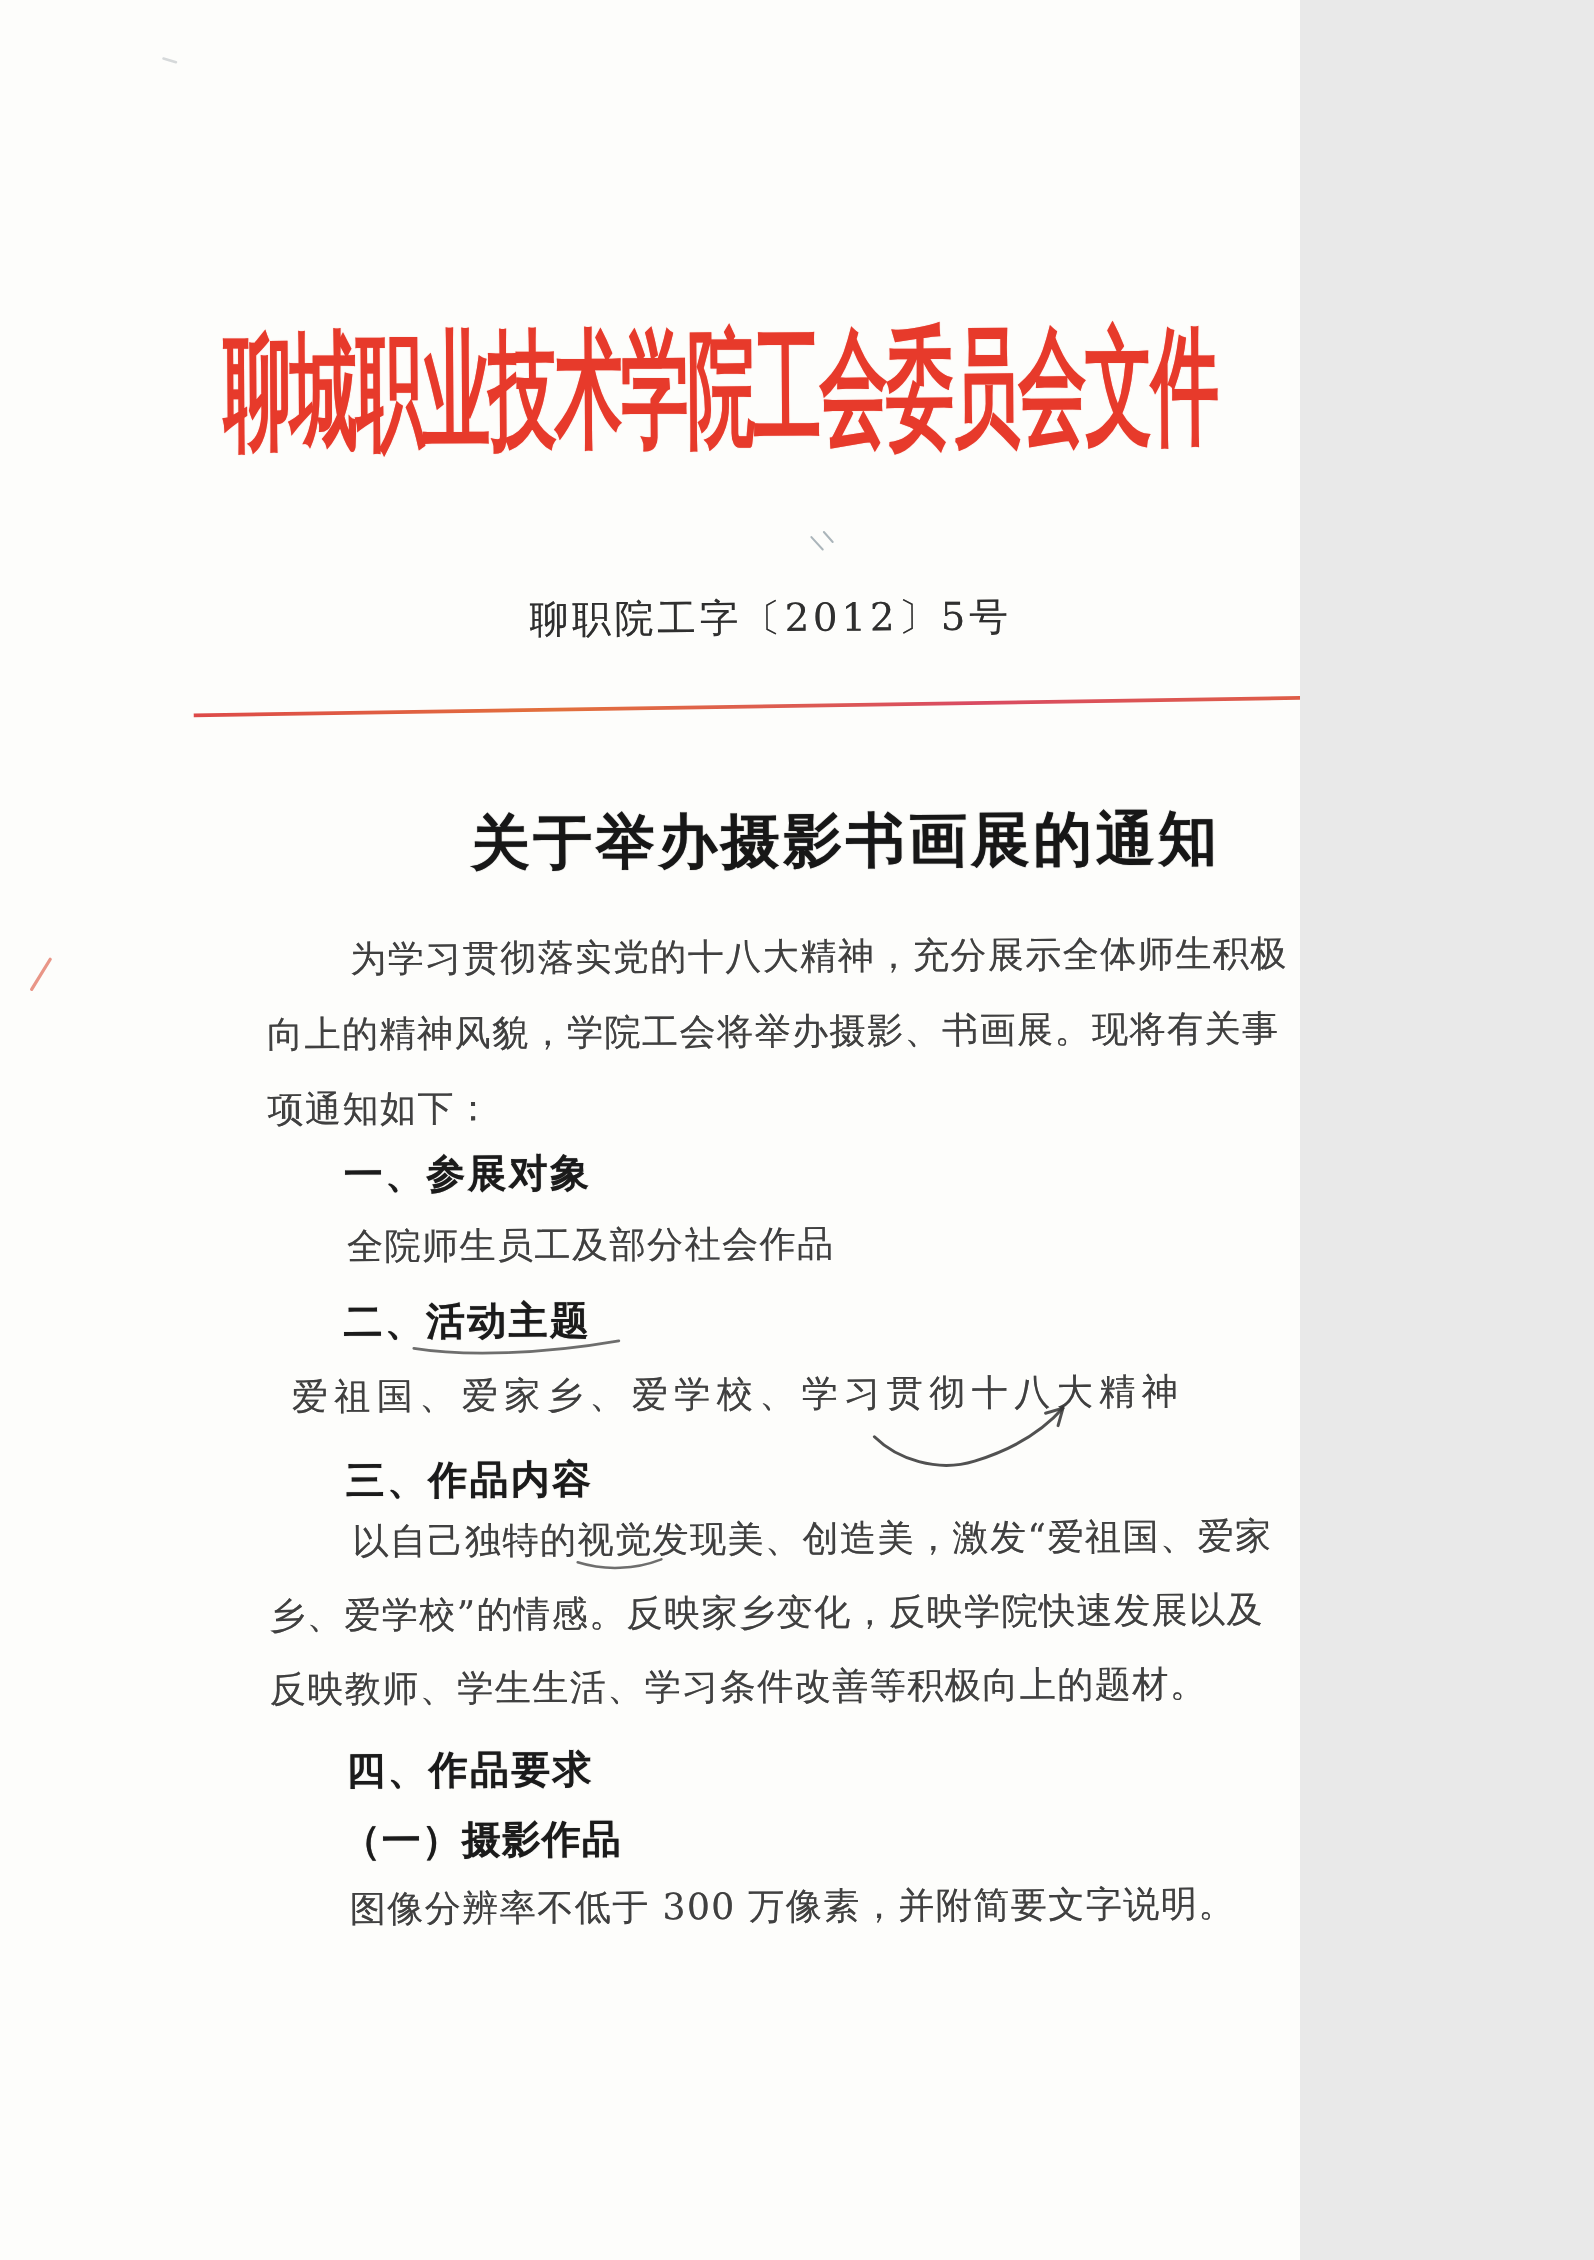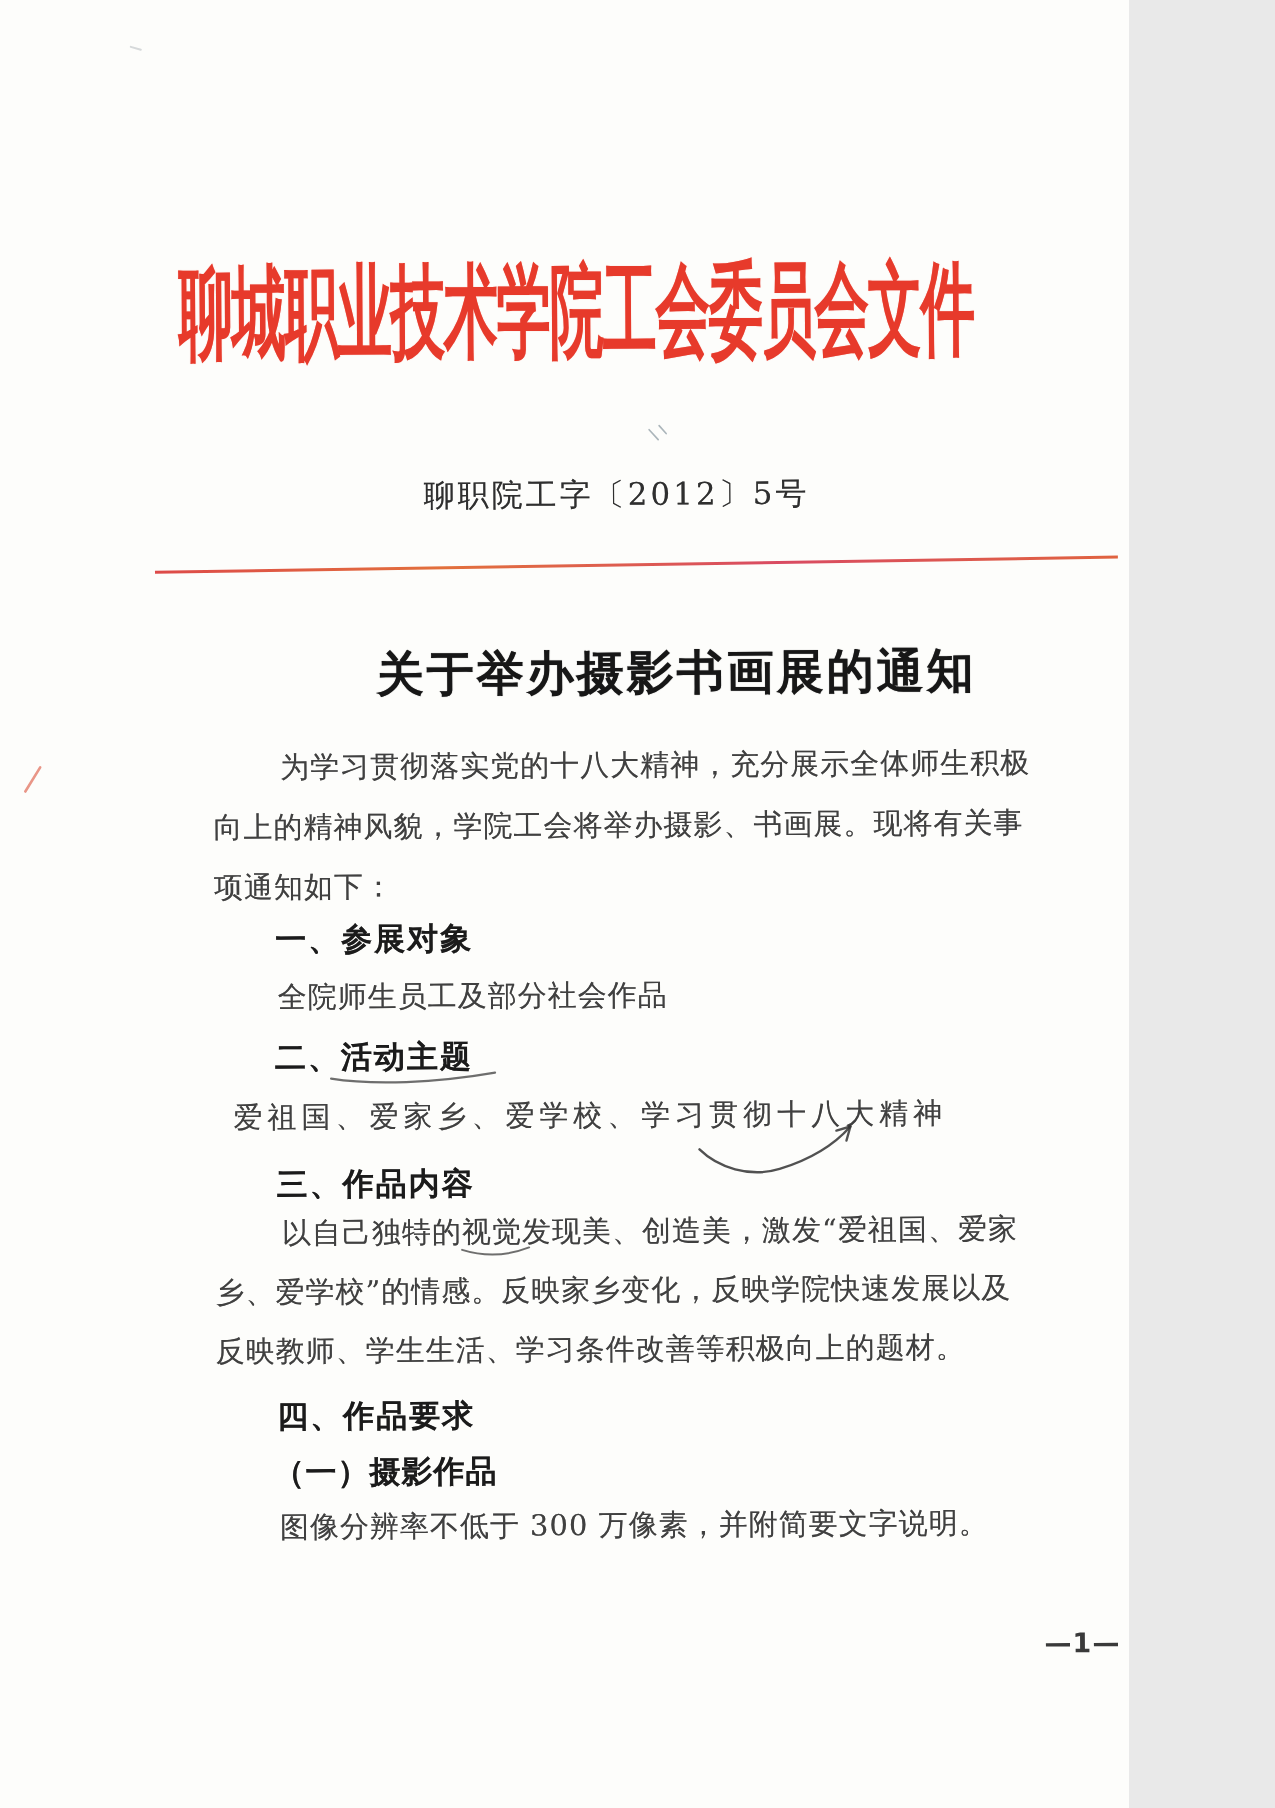--- a/index.html
+++ b/index.html
@@ -1,17 +1,17 @@
 <!DOCTYPE html>
 <html style="--header_red: #e73a2b; --rule_red: #dd4a49; --ink: #404040;"><head>
 <meta charset="utf-8">
 <style>
   html,body{margin:0;padding:0;background:#e9e9e9;}
   .screen{
-    position:relative;width:1129px;height:1808px;overflow:hidden;
+    position:relative;width:1040px;height:1808px;overflow:hidden;
     background:#fdfdfb;
     font-family:"DejaVu Serif","Liberation Serif",serif;
   }
   .content{
     position:absolute;inset:0;
     transform:rotate(-0.35deg);
     transform-origin:600px 900px;
   }
   .line{position:absolute;white-space:nowrap;color:#404040;
     font-size:29px;letter-spacing:1px;

